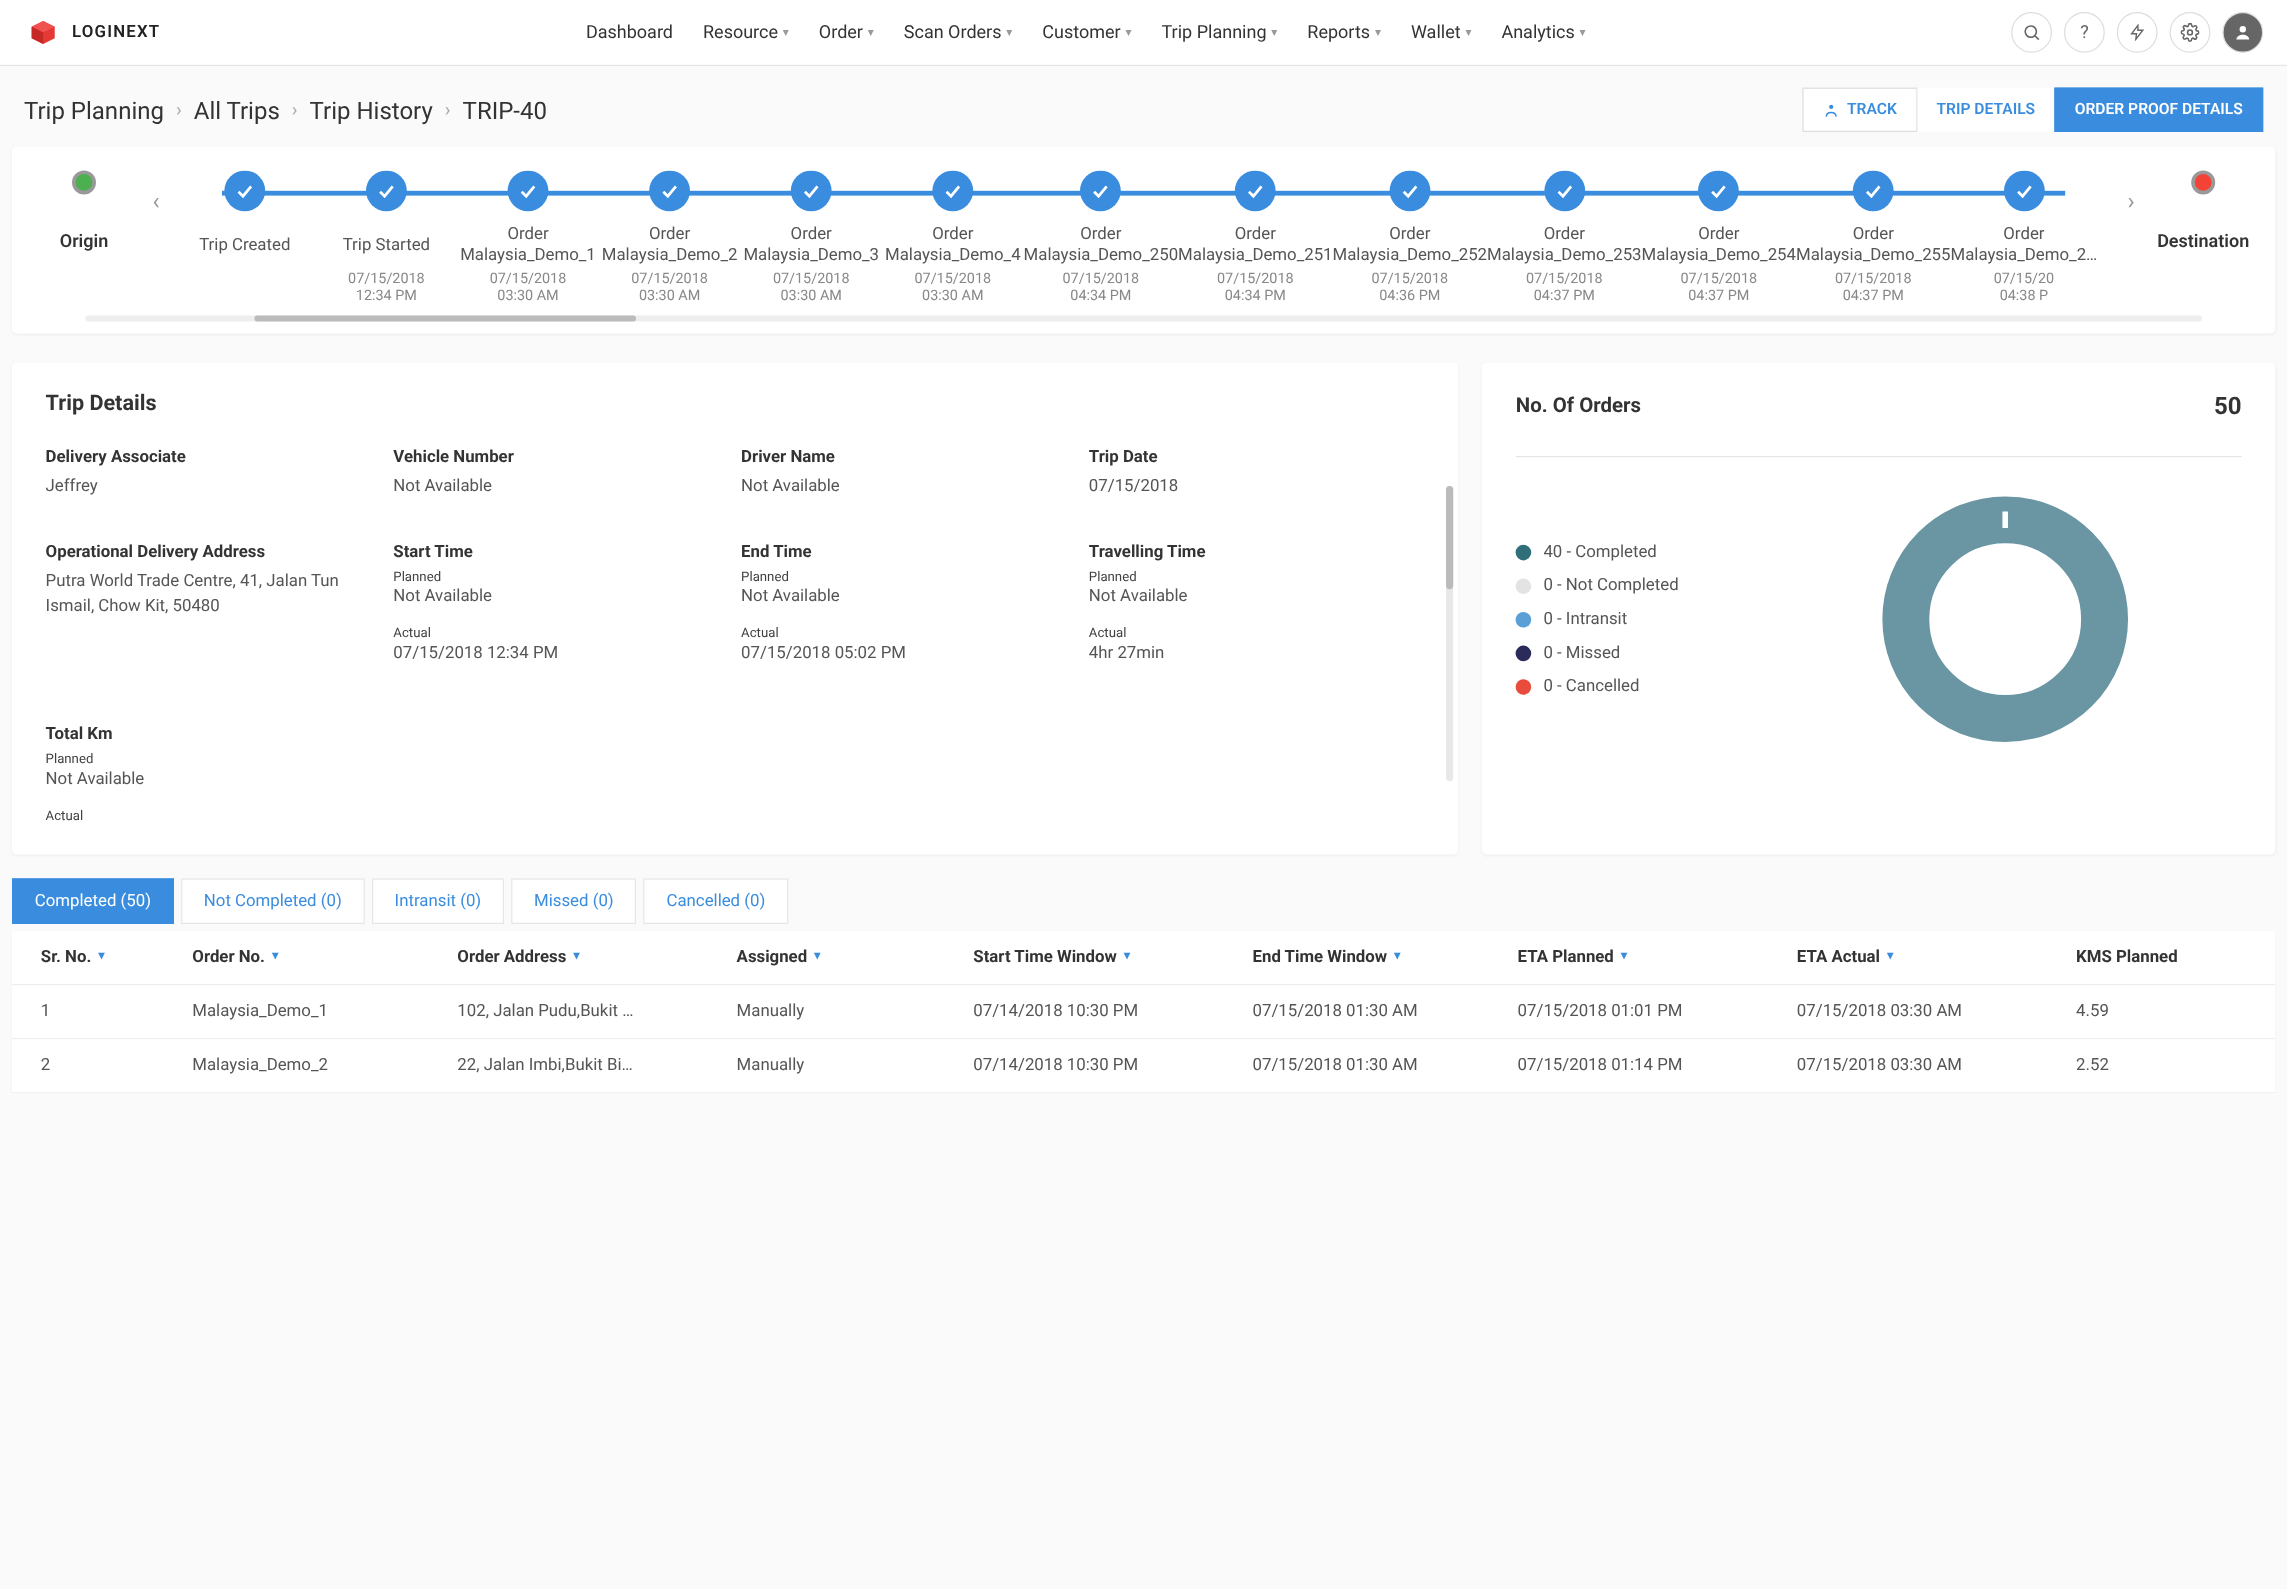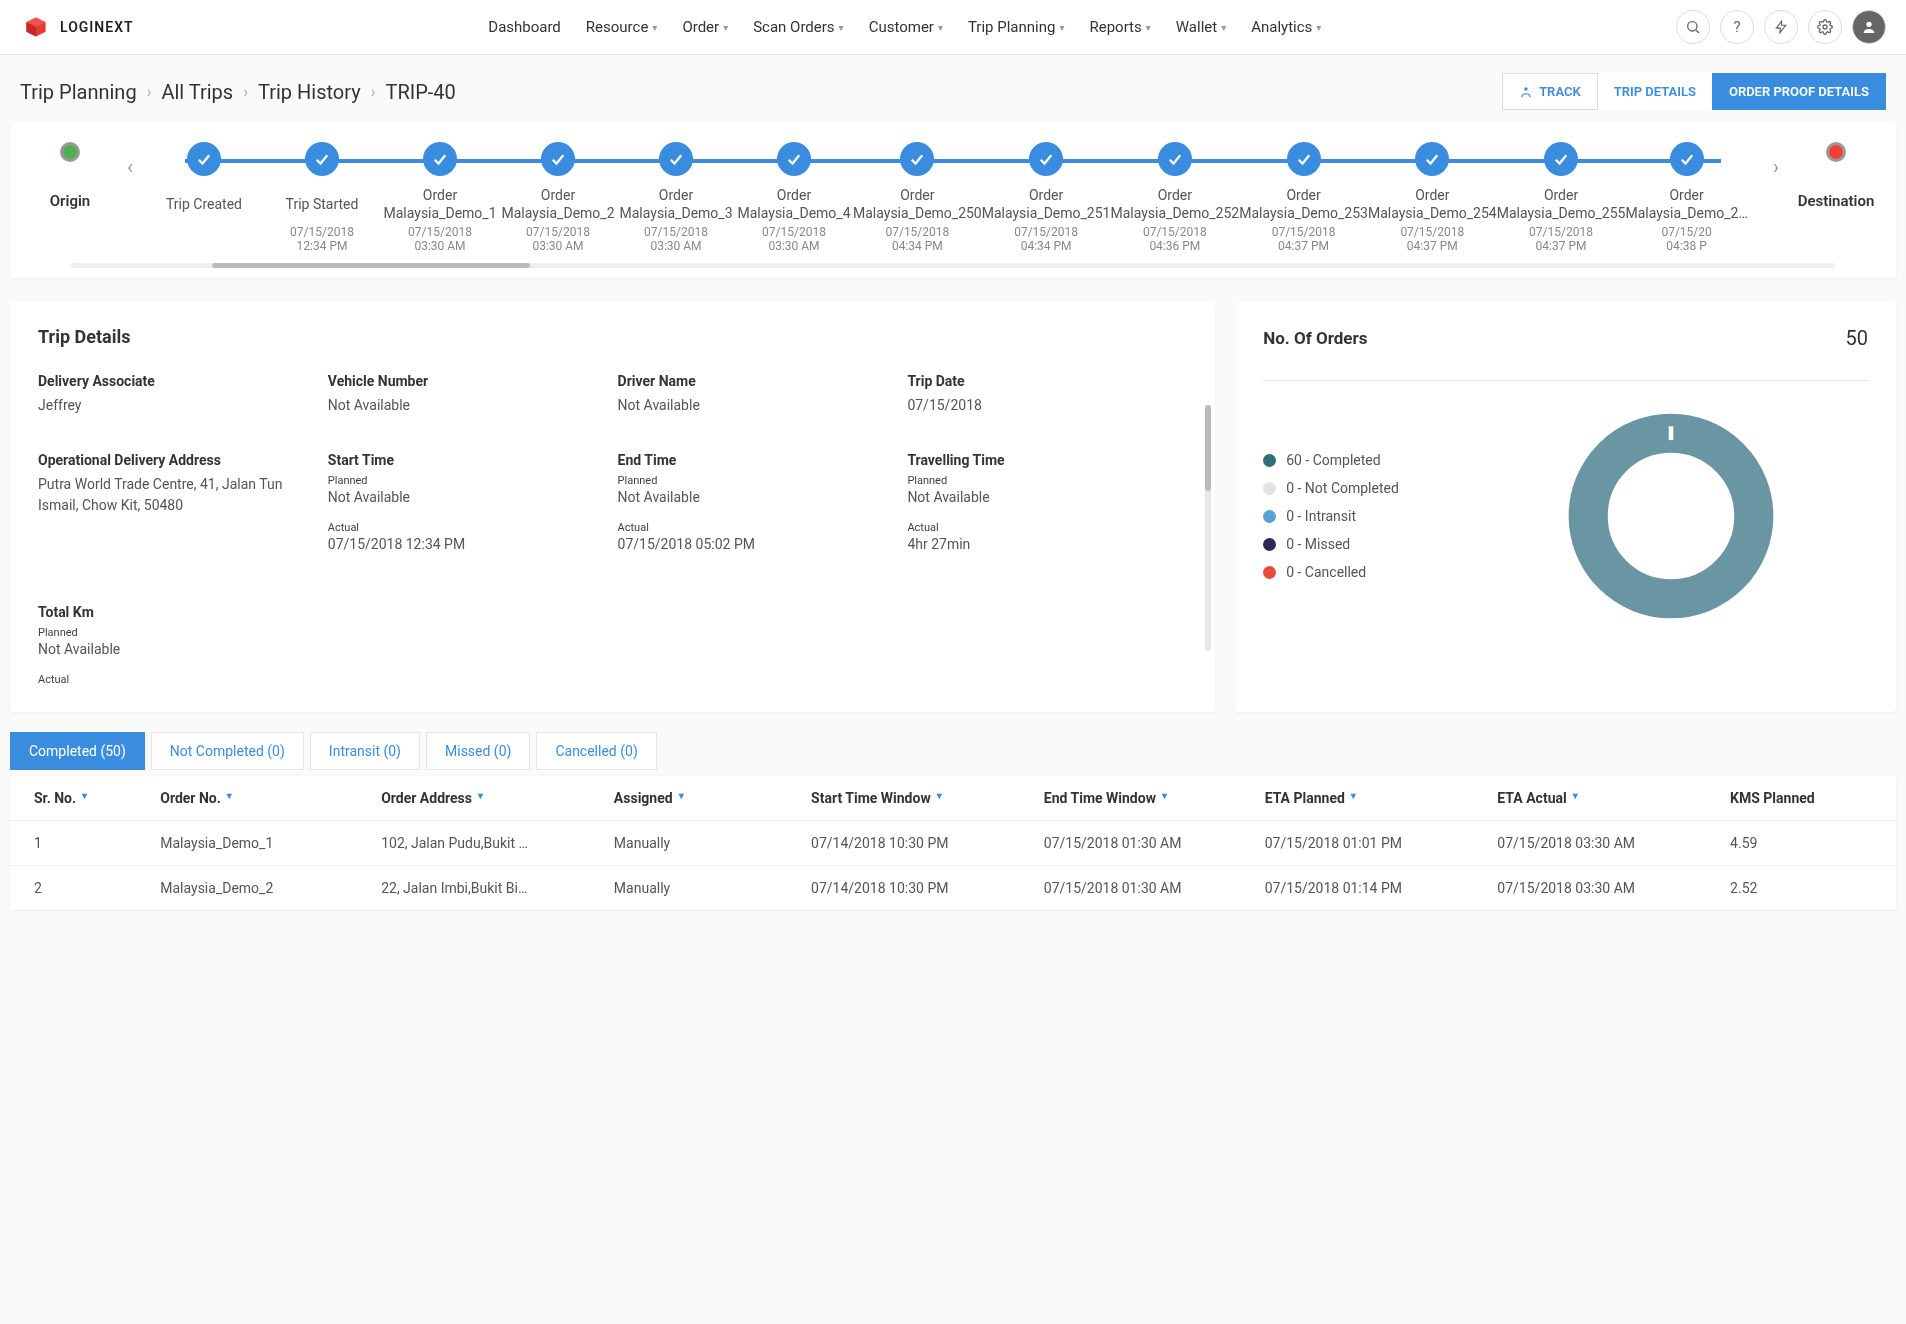--- a/index.html
+++ b/index.html
@@ -51,21 +51,21 @@
 .details-inner-thumb { width: 100%; height: 35%; background: #bbb; border-radius: 3px; }
 .card-title { font-size: 18px; font-weight: 700; margin-bottom: 26px; }
 .detail-grid { display: grid; grid-template-columns: repeat(4, 1fr); gap: 36px 30px; padding-right: 20px; }
 .detail-cell .label { font-weight: 700; font-size: 14px; margin-bottom: 6px; }
 .detail-cell .value { color: #555; font-size: 14px; line-height: 1.5; }
 .detail-cell .sub-label { color: #404040; font-size: 11px; margin-bottom: 2px; }
 .detail-cell .sub-value { color: #555; font-size: 14px; margin-bottom: 16px; }
 .orders-card { flex: 1; }
 .orders-head { display: flex; justify-content: space-between; align-items: center; margin-bottom: 20px; border-bottom: 1px solid #e5e5e5; padding-bottom: 30px; }
 .orders-head .title { font-size: 17px; font-weight: 700; }
-.orders-head .count { font-size: 20px; font-weight: 400; }
+.orders-head .count { font-size: 20px; font-weight: 700; }
 .orders-body { display: flex; gap: 30px; align-items: center; }
 .legend { flex: 0 0 180px; display: flex; flex-direction: column; gap: 12px; }
 .legend-item { display: flex; align-items: center; gap: 10px; font-size: 14px; color: #555; }
 .legend-item .sw { width: 13px; height: 13px; border-radius: 50%; flex: 0 0 13px; }
 .donut-wrap { flex: 1; display: flex; justify-content: center; }
 .donut { width: 230px; height: 230px; }
 .tabs-row { display: flex; gap: 6px; margin: 0 10px 6px; }
 .tab { padding: 10px 18px; background: #fff; border: 1px solid #e5e5e5; cursor: pointer; font-size: 14px; color: #3a8dde; }
 .tab.active { background: #3a8dde; color: #fff; border-color: #3a8dde; }
 .table-wrap { margin: 0 10px; background: #fff; box-shadow: 0 1px 3px rgba(0,0,0,0.05); }
@@ -392,21 +392,21 @@
   </div>
   <div class="card orders-card">
     <div class="orders-head">
       <div class="title">No. Of Orders</div>
       <div class="count">50</div>
     </div>
     <div class="orders-body">
       <div class="legend" id="legend">
           <div class="legend-item">
             <span class="sw" style="background:#2e6f7a"></span>
-            <span>60 - Completed</span>
+            <span>40 - Completed</span>
           </div>
           <div class="legend-item">
             <span class="sw" style="background:#e3e3e3"></span>
             <span>0 - Not Completed</span>
           </div>
           <div class="legend-item">
             <span class="sw" style="background:#5a9fd6"></span>
             <span>0 - Intransit</span>
           </div>
           <div class="legend-item">

